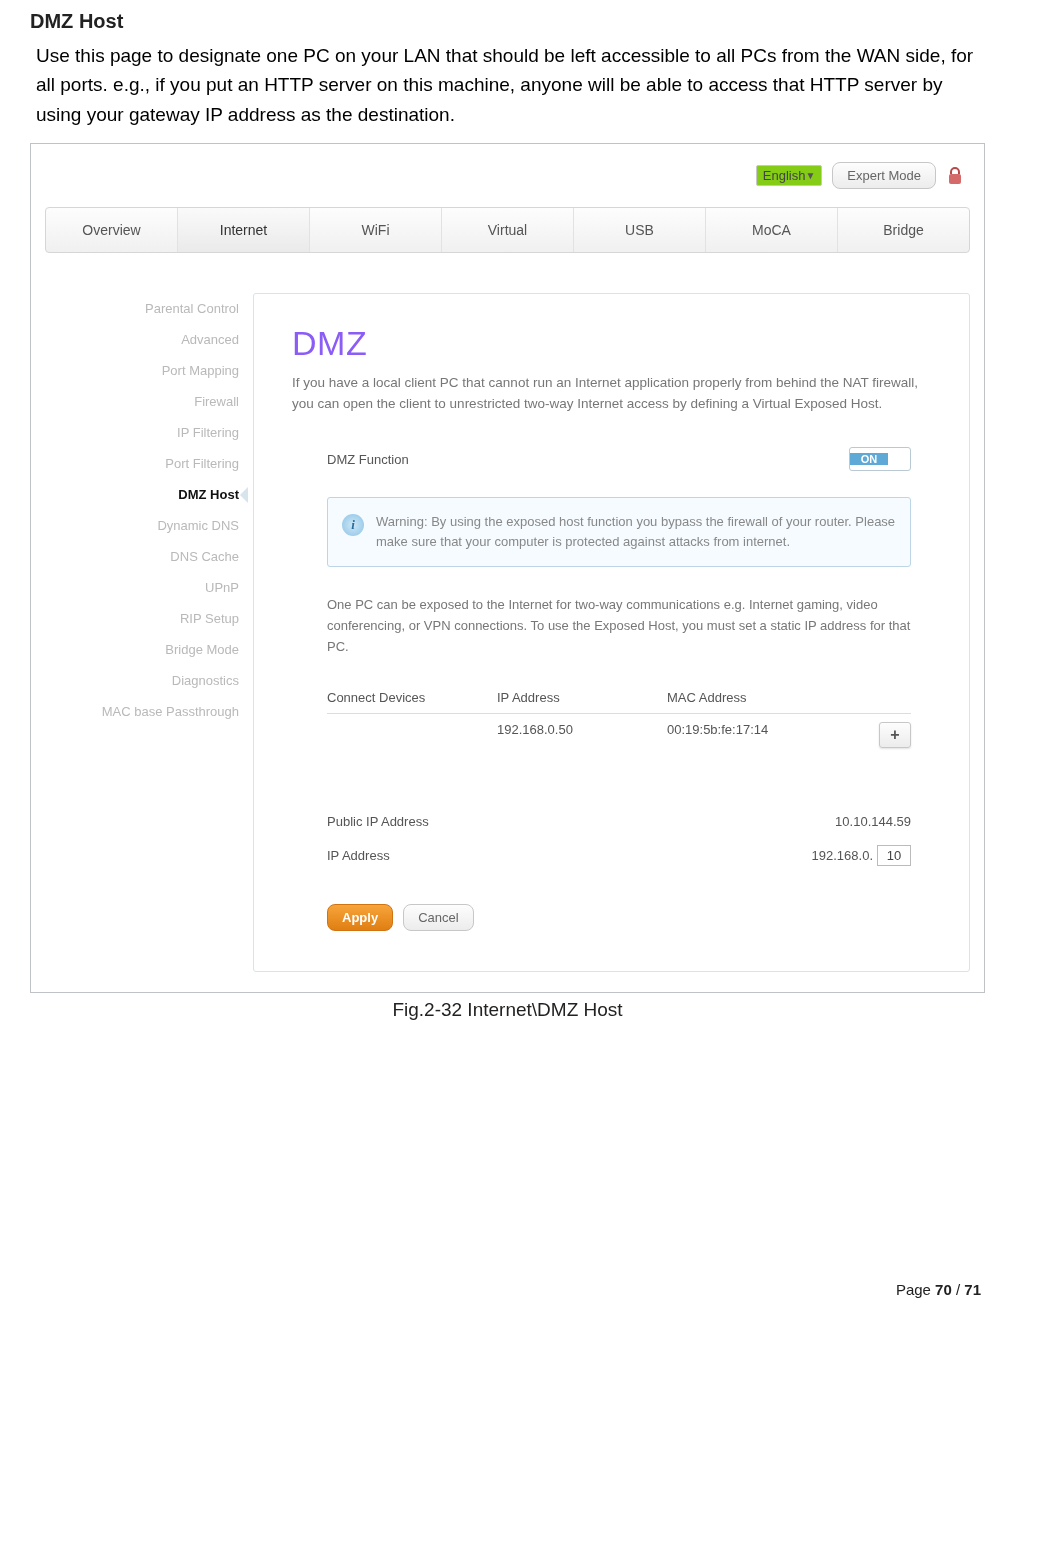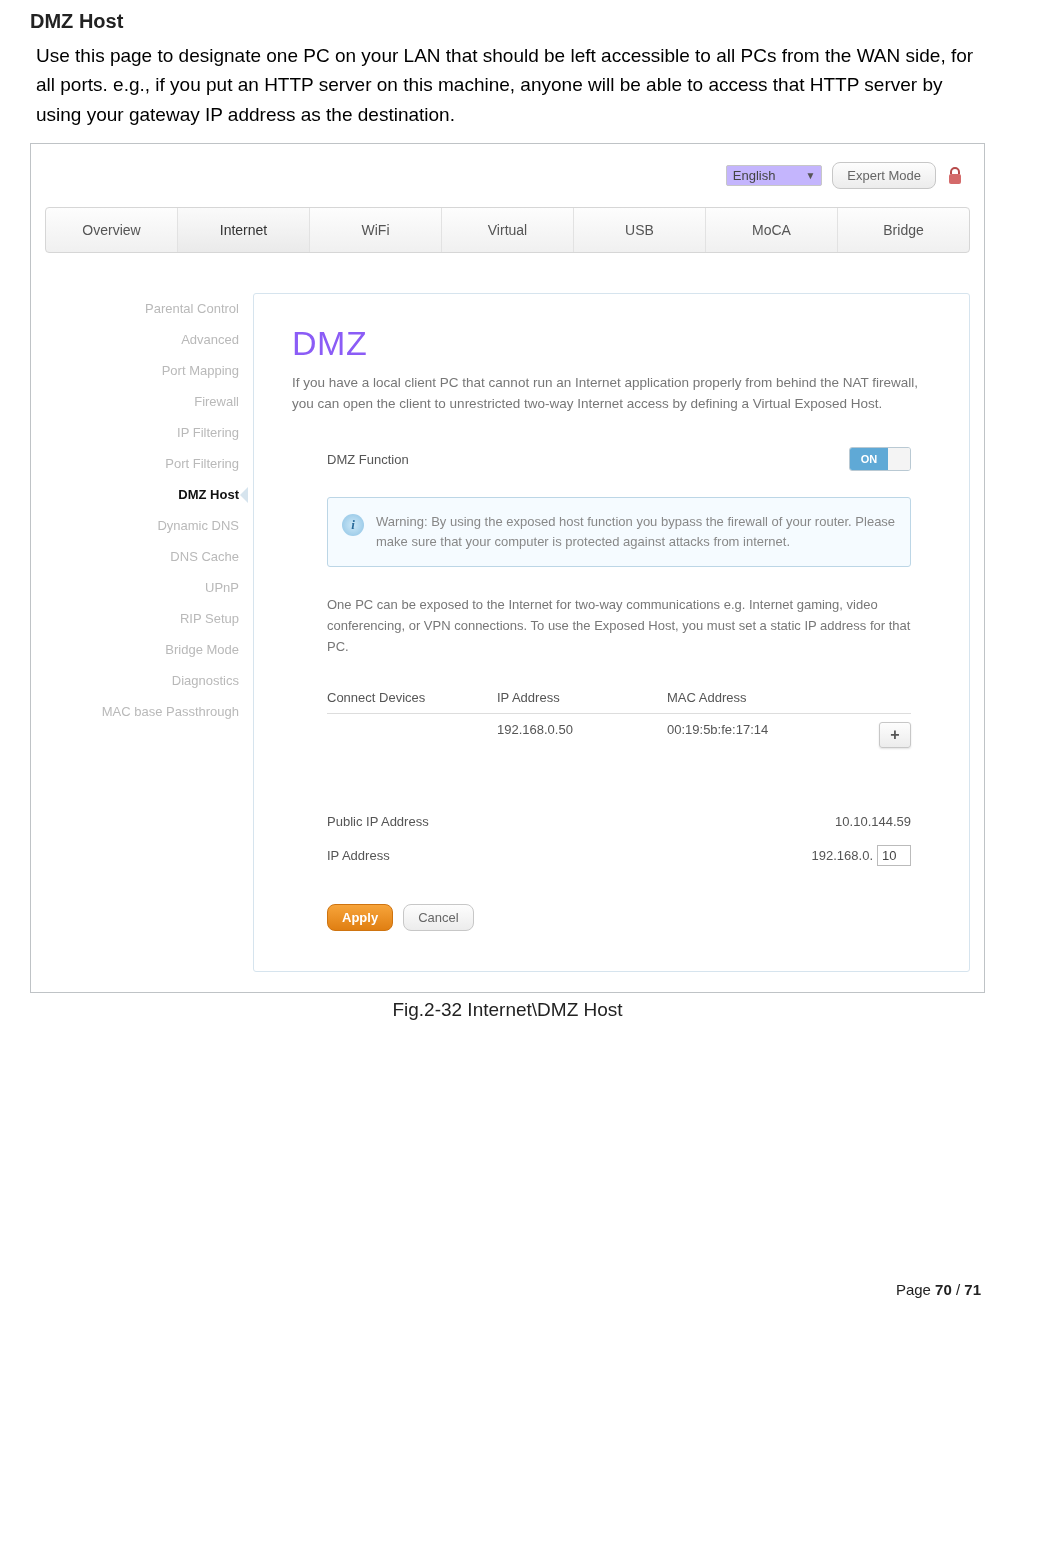--- a/index.html
+++ b/index.html
@@ -2,56 +2,56 @@
 <html><head>
   <meta charset="utf-8">
   <style>
     * { box-sizing: border-box; margin: 0; padding: 0; }
     body { font-family: Verdana, Arial, sans-serif; background: #fff; color: #222; width: 1045px; }
     .doc-page { padding: 10px 60px 20px 30px; }
     .section-title { font-weight: bold; font-size: 20px; margin: 0 0 8px 0; }
     .section-intro { font-size: 19px; line-height: 1.55; margin: 0 0 14px 6px; color: #000000; }
     .screenshot { border: 1px solid #bfc3c6; background: #fff; margin: 0 0 6px 0; padding: 14px 14px 20px 14px; }
     .topbar { display: flex; justify-content: flex-end; align-items: center; gap: 10px; padding: 4px 6px 18px 6px; }
-    .lang-select { border: 1px solid #c7c7c7; border-radius: 2px; padding: 2px 6px; font-size: 13px; color: #444; background: #c4b5fd; display: flex; align-items: center; gap: 30px; }
+    .lang-select { border: 1px solid #c7c7c7; border-radius: 2px; padding: 2px 6px; font-size: 13px; color: #444; background: #84cc16; display: flex; align-items: center; }
     .tri { font-size: 10px; color: #555; }
     .btn { border: 1px solid #c7c7c7; border-radius: 8px; background: linear-gradient(#fdfdfd,#ececec); color: #666; padding: 5px 14px; font-size: 13px; display: inline-flex; align-items: center; }
     .btn.apply { background: linear-gradient(#f7a43a,#e07f12); border-color: #cf7410; color: #fff; font-weight: bold; }
     .lock { width: 18px; height: 20px; display: inline-block; }
     .tabbar { display: flex; border: 1px solid #d6d6d6; border-radius: 4px; background: linear-gradient(#fdfdfd,#f0f0f0); overflow: hidden; }
     .tab { flex: 1; text-align: center; padding: 14px 4px; font-size: 14px; color: #555; border-right: 1px solid #e2e2e2; }
     .tab:last-child { border-right: none; }
     .tab.active { background: linear-gradient(#fafafa,#eaeaea); color: #333; }
     .content-row { display: flex; margin-top: 40px; align-items: flex-start; }
     .sidenav { width: 208px; text-align: right; padding-right: 14px; font-size: 13px; color: #b9b9b9; position: relative; }
     .sidenav-item { padding: 8px 0; }
     .sidenav-item.active { color: #111; font-weight: bold; position: relative; }
     .arrow-pointer { position: absolute; right: -9px; top: 50%; transform: translateY(-50%); width: 0; height: 0; border-top: 8px solid transparent; border-bottom: 8px solid transparent; border-right: 8px solid #d6e4ee; }
     .panel { flex: 1; border: 1.5px solid #d6e4ee; border-radius: 3px; background: #fff; padding: 30px 38px 40px 38px; font-size: 13.5px; color: #777; }
     .panel-title { color: #8b5cf6; font-size: 34px; font-weight: normal; margin-bottom: 10px; letter-spacing: 0.5px; font-family: Arial, sans-serif; }
     .panel-intro { line-height: 1.55; margin-bottom: 28px; font-size: 13.5px; }
     .section-inner { padding: 0 20px 0 35px; }
     .row { display: flex; align-items: center; justify-content: space-between; padding: 4px 0; font-size: 13px; color: #555; }
-    .toggle { width: 62px; height: 24px; border: 1px solid #b9c9d3; border-radius: 3px; background: #fff; display: flex; overflow: hidden; }
+    .toggle { width: 62px; height: 24px; border: 1px solid #b9c9d3; border-radius: 3px; background: #fff; display: flex; overflow: hidden; align-items: center; }
     .toggle .on { flex: 1; background: #5fa9d6; color: #fff; display: flex; align-items: center; justify-content: center; font-size: 11px; font-weight: bold; }
     .toggle .off { width: 22px; background: #f4f4f4; }
     .infobox { border: 1px solid #bcd6e6; background: #f5fbff; border-radius: 3px; padding: 14px 14px; margin: 22px 0 28px 0; display: flex; gap: 12px; align-items: flex-start; font-size: 13px; color: #888; line-height: 1.55; }
     .infoicon { width: 22px; height: 22px; border-radius: 50%; background: radial-gradient(#cde8f7,#8cc2e4); color: #2a6b9a; display: flex; align-items: center; justify-content: center; font-weight: bold; font-style: italic; flex-shrink: 0; margin-top: 2px; font-family: Georgia, serif; }
     .desc2 { line-height: 1.6; margin: 0 0 24px 0; font-size: 13px; color: #777; }
     .tbl { width: 100%; font-size: 13px; color: #555; }
     .tbl .thead, .tbl .trow { display: flex; padding: 8px 0; }
     .tbl .thead { border-bottom: 1px solid #ddd; }
     .tbl .c1 { width: 170px; }
     .tbl .c2 { width: 170px; }
     .tbl .c3 { flex: 1; }
     .tbl .c4 { width: 40px; display: flex; justify-content: flex-end; }
     .plusbtn { width: 32px; height: 26px; border: 1px solid #c7c7c7; border-radius: 3px; background: linear-gradient(#fdfdfd,#ececec); display: flex; align-items: center; justify-content: center; color: #555; font-size: 16px; font-weight: bold; box-shadow: 0 1px 2px rgba(0,0,0,.12); }
     .kv { display: flex; justify-content: space-between; align-items: center; padding: 8px 0; font-size: 13px; color: #555; }
     .kv .val { color: #555; display: flex; align-items: center; gap: 4px; }
-    .inpbox { border: 1px solid #bbb; padding: 2px 4px; width: 34px; font-size: 13px; color: #444; background: #fff; }
+    .inpbox { border: 1px solid #bbb; padding: 2px 4px; width: 34px; text-align: center; font-size: 13px; color: #444; background: #fff; }
     .actions { display: flex; gap: 10px; margin-top: 30px; }
     .figcap { text-align: center; font-size: 19px; margin: 6px 0 0 0; }
     .footer { text-align: right; font-size: 15px; margin-top: 260px; padding-right: 4px; }
     .footer b { font-weight: bold; }
   </style>
 </head>
 <body>
 
 <div class="doc-page">
   <div class="section-title">DMZ Host</div>

